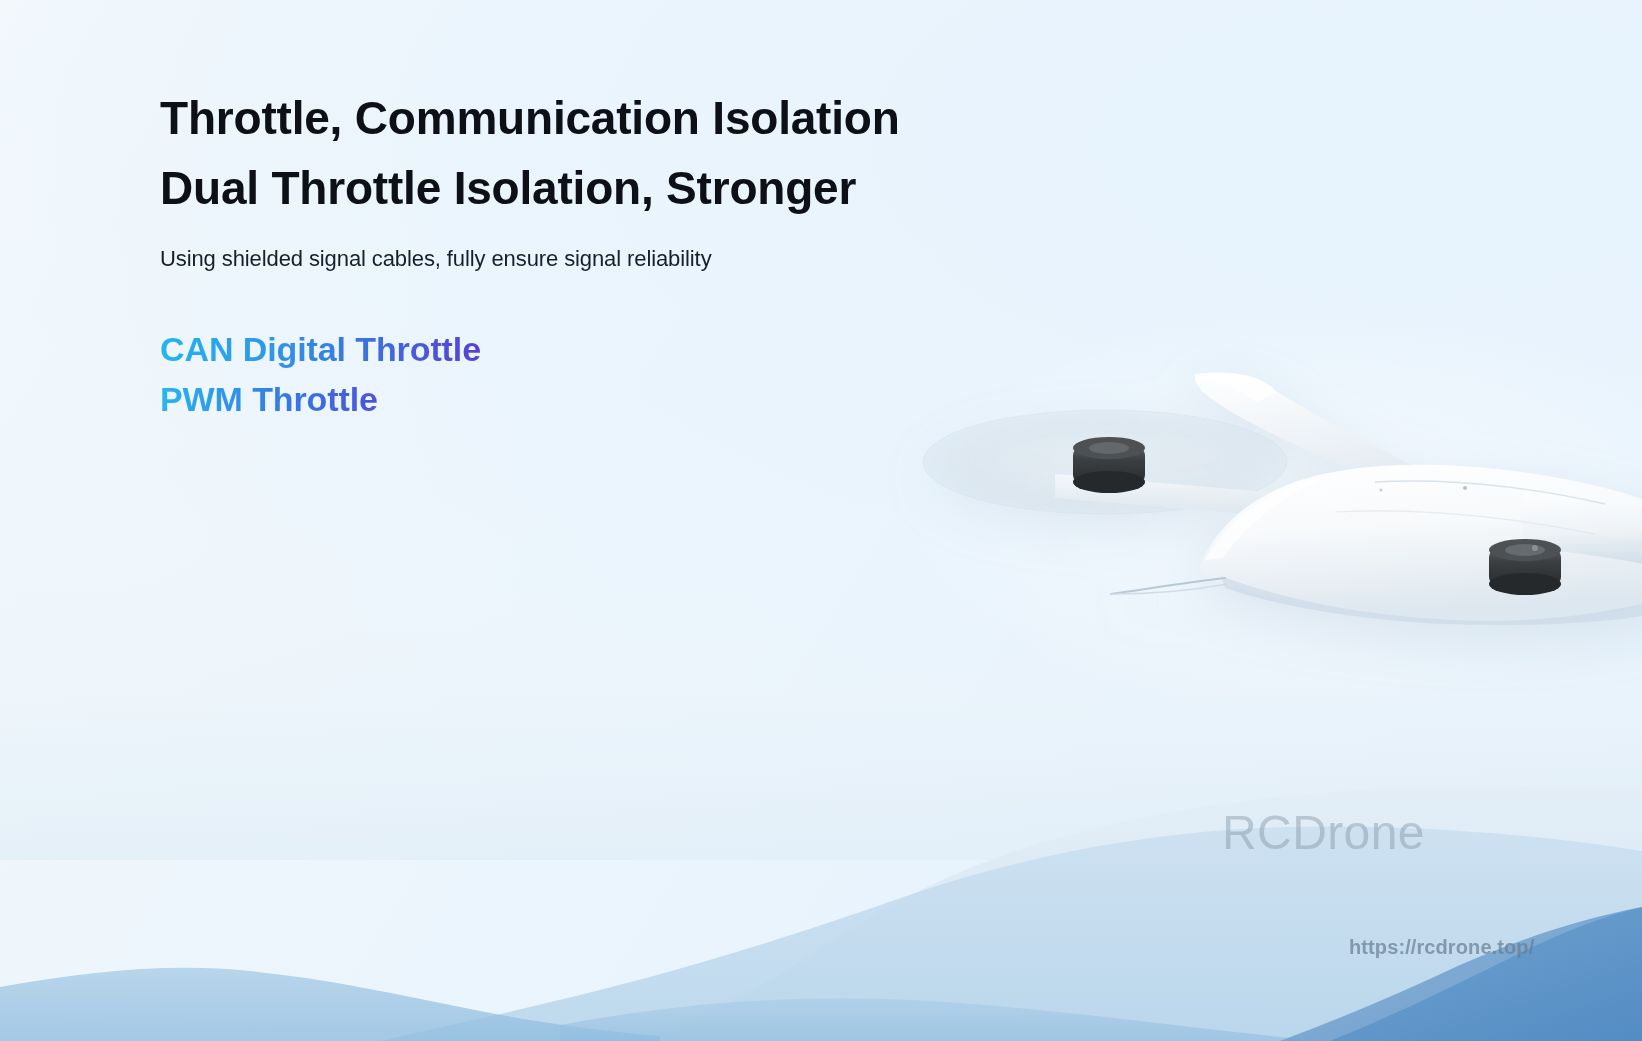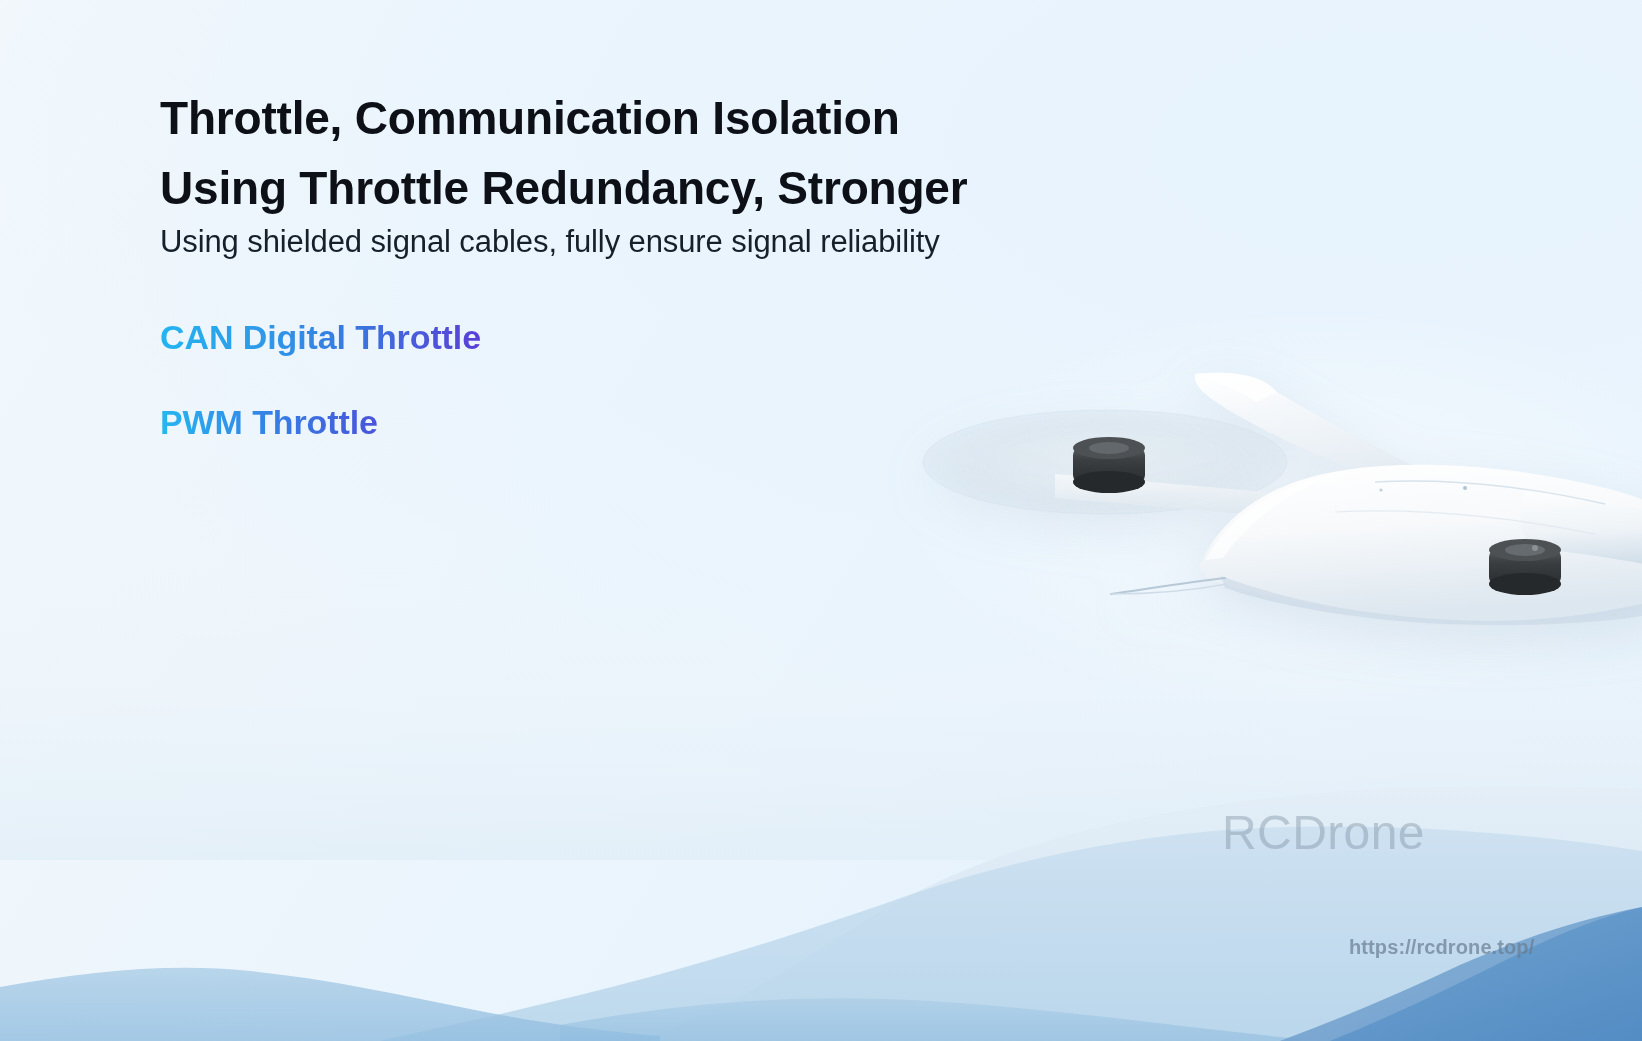--- a/index.html
+++ b/index.html
@@ -40,21 +40,22 @@
   .headline {
     font-size:46px;
     font-weight:bold;
     line-height:1.52;
     letter-spacing:-0.2px;
     color:#0d1117;
     white-space:nowrap;
   }
 
   .subhead {
-    font-size:31px;
+    margin-top:22px;
+    font-size:22px;
     font-weight:500;
     letter-spacing:-0.1px;
     color:#15202b;
     white-space:nowrap;
   }
 
   .bullets { margin-top:52px; }
 
   .grad-line {
     font-size:34px;
@@ -63,21 +64,20 @@
     letter-spacing:-0.1px;
     width:max-content;
     background-image:linear-gradient(90deg,#23b5f0 0%,#2f97e8 34%,#3d6fdd 66%,#5a3ed6 100%);
     -webkit-background-clip:text;
     background-clip:text;
     color:transparent;
     -webkit-text-fill-color:transparent;
   }
   .grad-line.short {
     background-image:linear-gradient(90deg,#27b7f0 0%,#357fe4 52%,#4a53da 100%);
-    margin-top:35px;
   }
 
   
   #drone {
     position:absolute;
     left:905px; top:362px;
     width:760px; height:265px;
     pointer-events:none;
     filter:drop-shadow(0 16px 26px rgba(110,140,170,.16));
   }
@@ -164,21 +164,21 @@
 
     <path d="M1642,126 C1580,138 1520,158 1460,184
              C1400,212 1340,238 1280,260
              L1330,260 C1390,236 1452,206 1512,176
              C1556,154 1600,136 1642,126 Z" fill="#ffffff" opacity=".16"></path>
   </svg>
 
   <div class="copy">
 
     <div class="headline">Throttle, Communication Isolation</div>
-    <div class="headline">Using Throttle Redundancy, Stronger</div>
+    <div class="headline">Dual Throttle Isolation, Stronger</div>
 
     <div class="subhead">Using shielded signal cables, fully ensure signal reliability</div>
 
     <div class="bullets">
       <div class="grad-line">CAN Digital Throttle</div>
       <div class="grad-line short">PWM Throttle</div>
     </div>
 
   </div>
 

